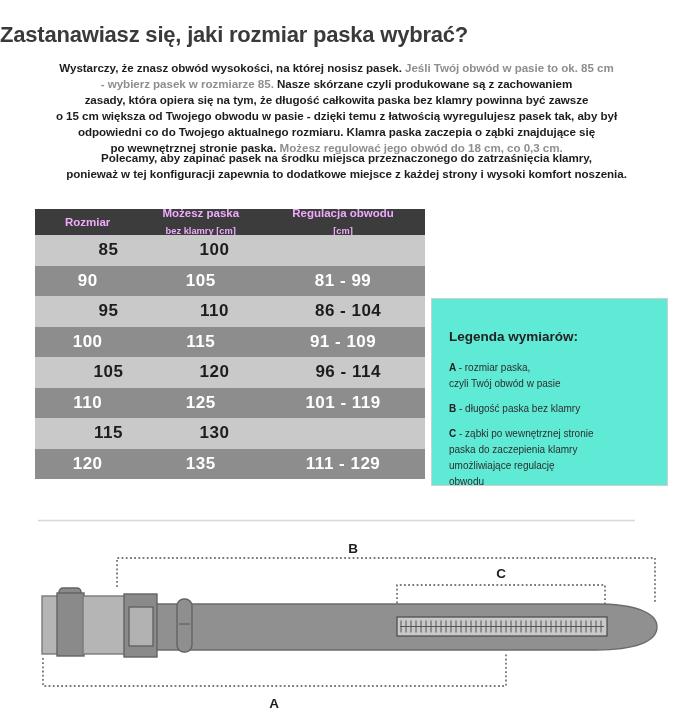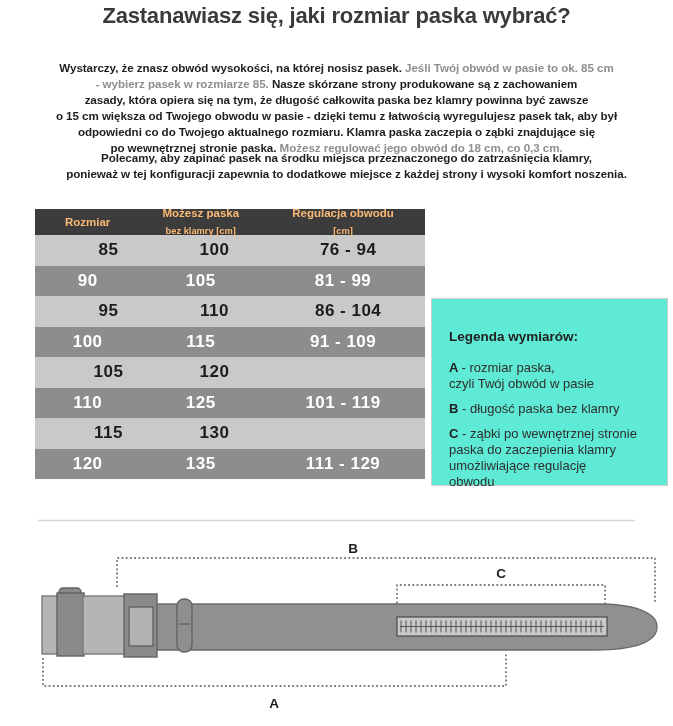--- a/index.html
+++ b/index.html
@@ -4,45 +4,45 @@
 <style>
   :root{
     --header-bg:#3c3c3c; --row-light:#c9c9c9; --row-dark:#8d8d8d;
     --text-dark:#1d1d1d; --text-gray:#8e8e8e; --title:#3a3a3a;
     --belt-fill:#909090; --belt-light:#b5b5b5; --belt-outline:#6b6b6b;
     --bracket:#4f4f4f; --legend-border:#cfcfcf; --ratchet:#c9c9c9;
   }
   *{box-sizing:border-box;margin:0;padding:0;}
   body{font-family:"Liberation Sans","DejaVu Sans",sans-serif;background:#ffffff;}
   .page{position:relative;width:673px;height:726px;background:#fff;overflow:hidden;}
-  .page-title{position:absolute;top:3px;left:0;width:673px;text-align:center;
+  .page-title{position:absolute;top:22px;left:0;width:673px;text-align:left;
     font-size:22px;font-weight:700;color:var(--title);letter-spacing:-0.2px;}
   .para{position:absolute;left:0;width:673px;text-align:center;font-weight:700;
     font-size:11.6px;line-height:16px;color:var(--text-dark);letter-spacing:-0.05px;}
   .para .gray{color:var(--text-gray);}
   .para1{top:60px;}
   .para2{top:150px;padding-left:20px;}
 
   .size-table{position:absolute;left:35px;top:209px;width:390px;}
-  .thead{display:flex;background:var(--header-bg);color:#fdba74;height:26px;text-align:right;}
+  .thead{display:flex;background:var(--header-bg);color:#f0abfc;height:26px;text-align:right;}
   .th{display:flex;flex-direction:column;justify-content:center;align-items:center;line-height:1.05;}
   .th .h1{font-weight:700;font-size:11.5px;}
   .th .h2{font-weight:700;font-size:9.3px;margin-top:8px;}
   .tr{display:flex;height:30.5px;font-weight:700;font-size:17px;}
   .tr.light{background:var(--row-light);color:var(--text-dark);padding-left:24px;}
   .tr.dark{background:var(--row-dark);color:#ffffff;}
   .td,.th{flex:0 0 auto;}
   .c1{width:27%;} .c2{width:31%;} .c3{width:42%;}
   .td{display:flex;align-items:center;justify-content:center;letter-spacing:0.5px;}
 
   .legend{position:absolute;left:431px;top:298px;width:237px;height:188px;
     border:1px solid var(--legend-border);background:#5eead4;padding:30px 9px 10px 17px;
     color:#2e2e2e;}
   .legend-title{font-weight:700;font-size:13.5px;margin-bottom:16px;color:#222;}
-  .legend-item{font-size:13px;line-height:16px;margin-bottom:9px;white-space:pre-line;}
+  .legend-item{font-size:10px;line-height:16px;margin-bottom:9px;white-space:pre-line;}
   .legend-item .letter{font-weight:700;color:#222;}
 
   .diagram{position:absolute;left:0;top:516px;width:673px;height:210px;}
   .sep{stroke:#d8d8d8;stroke-width:1.6;}
   .dots{fill:none;stroke:var(--bracket);stroke-width:1.4;stroke-dasharray:1.8 2.4;}
   .belt{fill:var(--belt-fill);stroke:var(--belt-outline);stroke-width:1.4;}
   .buckle-dark{fill:#8a8a8a;stroke:#636363;stroke-width:1.4;}
   .buckle-light{fill:var(--belt-light);stroke:#7a7a7a;stroke-width:1.4;}
   .window{fill:#b2b2b2;stroke:#636363;stroke-width:1.4;}
   .keeper{fill:#8f8f8f;stroke:#636363;stroke-width:1.4;}
@@ -53,21 +53,21 @@
 </style>
 </head>
 <body>
 
 <div class="page">
 
   <h1 class="page-title">Zastanawiasz się, jaki rozmiar paska wybrać?</h1>
 
   <div class="para para1" id="introPara">
       <div><span>Wystarczy, że znasz obwód wysokości, na której nosisz pasek. </span><span class="gray">Jeśli Twój obwód w pasie to ok. 85 cm</span></div>
-      <div><span class="gray">- wybierz pasek w rozmiarze 85. </span><span>Nasze skórzane strony produkowane są z zachowaniem</span></div>
+      <div><span class="gray">- wybierz pasek w rozmiarze 85. </span><span>Nasze skórzane czyli produkowane są z zachowaniem</span></div>
       <div><span>zasady, która opiera się na tym, że długość całkowita paska bez klamry powinna być zawsze</span></div>
       <div><span>o 15 cm większa od Twojego obwodu w pasie - dzięki temu z łatwością wyregulujesz pasek tak, aby był</span></div>
       <div><span>odpowiedni co do Twojego aktualnego rozmiaru. Klamra paska zaczepia o ząbki znajdujące się</span></div>
       <div><span>po wewnętrznej stronie paska. </span><span class="gray">Możesz regulować jego obwód do 18 cm, co 0,3 cm.</span></div>
     </div>
 
   <div class="para para2" id="recoPara">
       <div>Polecamy, aby zapinać pasek na środku miejsca przeznaczonego do zatrzaśnięcia klamry,</div>
       <div>ponieważ w tej konfiguracji zapewnia to dodatkowe miejsce z każdej strony i wysoki komfort noszenia.</div>
     </div>
@@ -83,40 +83,40 @@
         </div>
         <div class="th c3">
           <div class="h1">Regulacja obwodu</div>
           <div class="h2">[cm]</div>
         </div>
       </div>
     <div id="tableBody">
         <div class="tr light">
           <div class="td c1">85</div>
           <div class="td c2">100</div>
-          <div class="td c3">76 - 94</div>
         </div>
         <div class="tr dark">
           <div class="td c1">90</div>
           <div class="td c2">105</div>
           <div class="td c3">81 - 99</div>
         </div>
         <div class="tr light">
           <div class="td c1">95</div>
           <div class="td c2">110</div>
           <div class="td c3">86 - 104</div>
         </div>
         <div class="tr dark">
           <div class="td c1">100</div>
           <div class="td c2">115</div>
           <div class="td c3">91 - 109</div>
         </div>
         <div class="tr light">
           <div class="td c1">105</div>
           <div class="td c2">120</div>
+          <div class="td c3">96 - 114</div>
         </div>
         <div class="tr dark">
           <div class="td c1">110</div>
           <div class="td c2">125</div>
           <div class="td c3">101 - 119</div>
         </div>
         <div class="tr light">
           <div class="td c1">115</div>
           <div class="td c2">130</div>
         </div>

